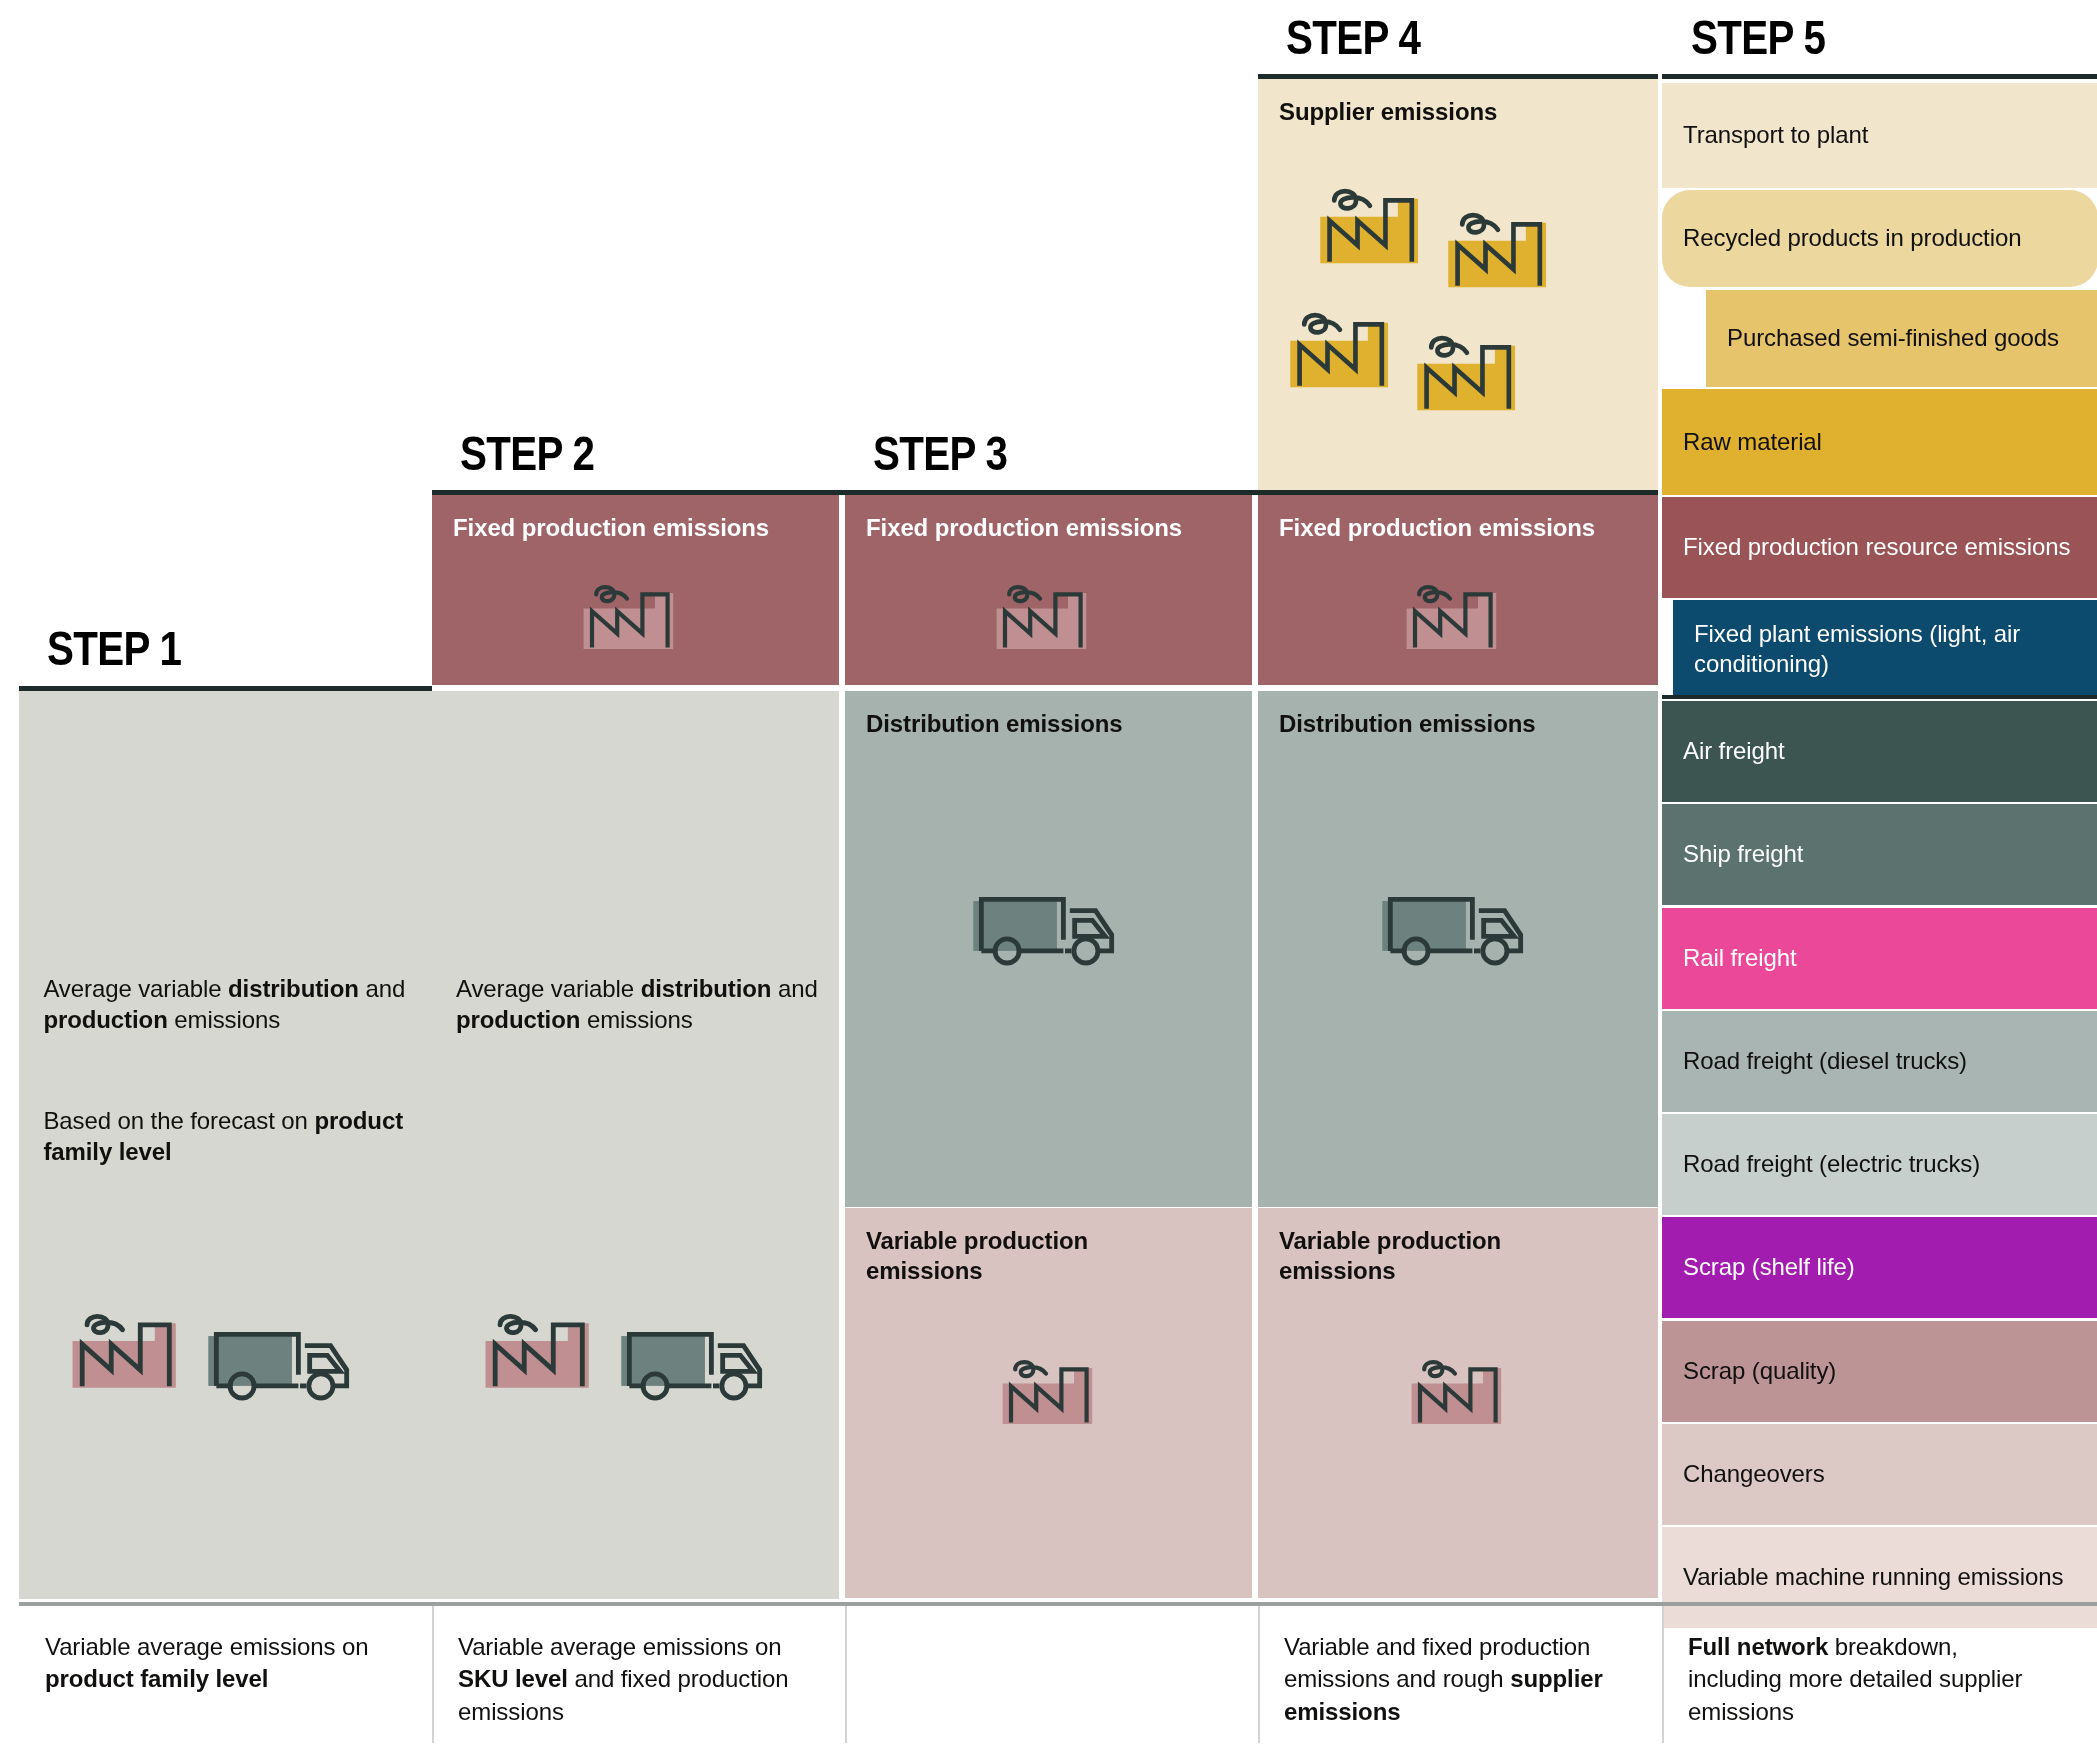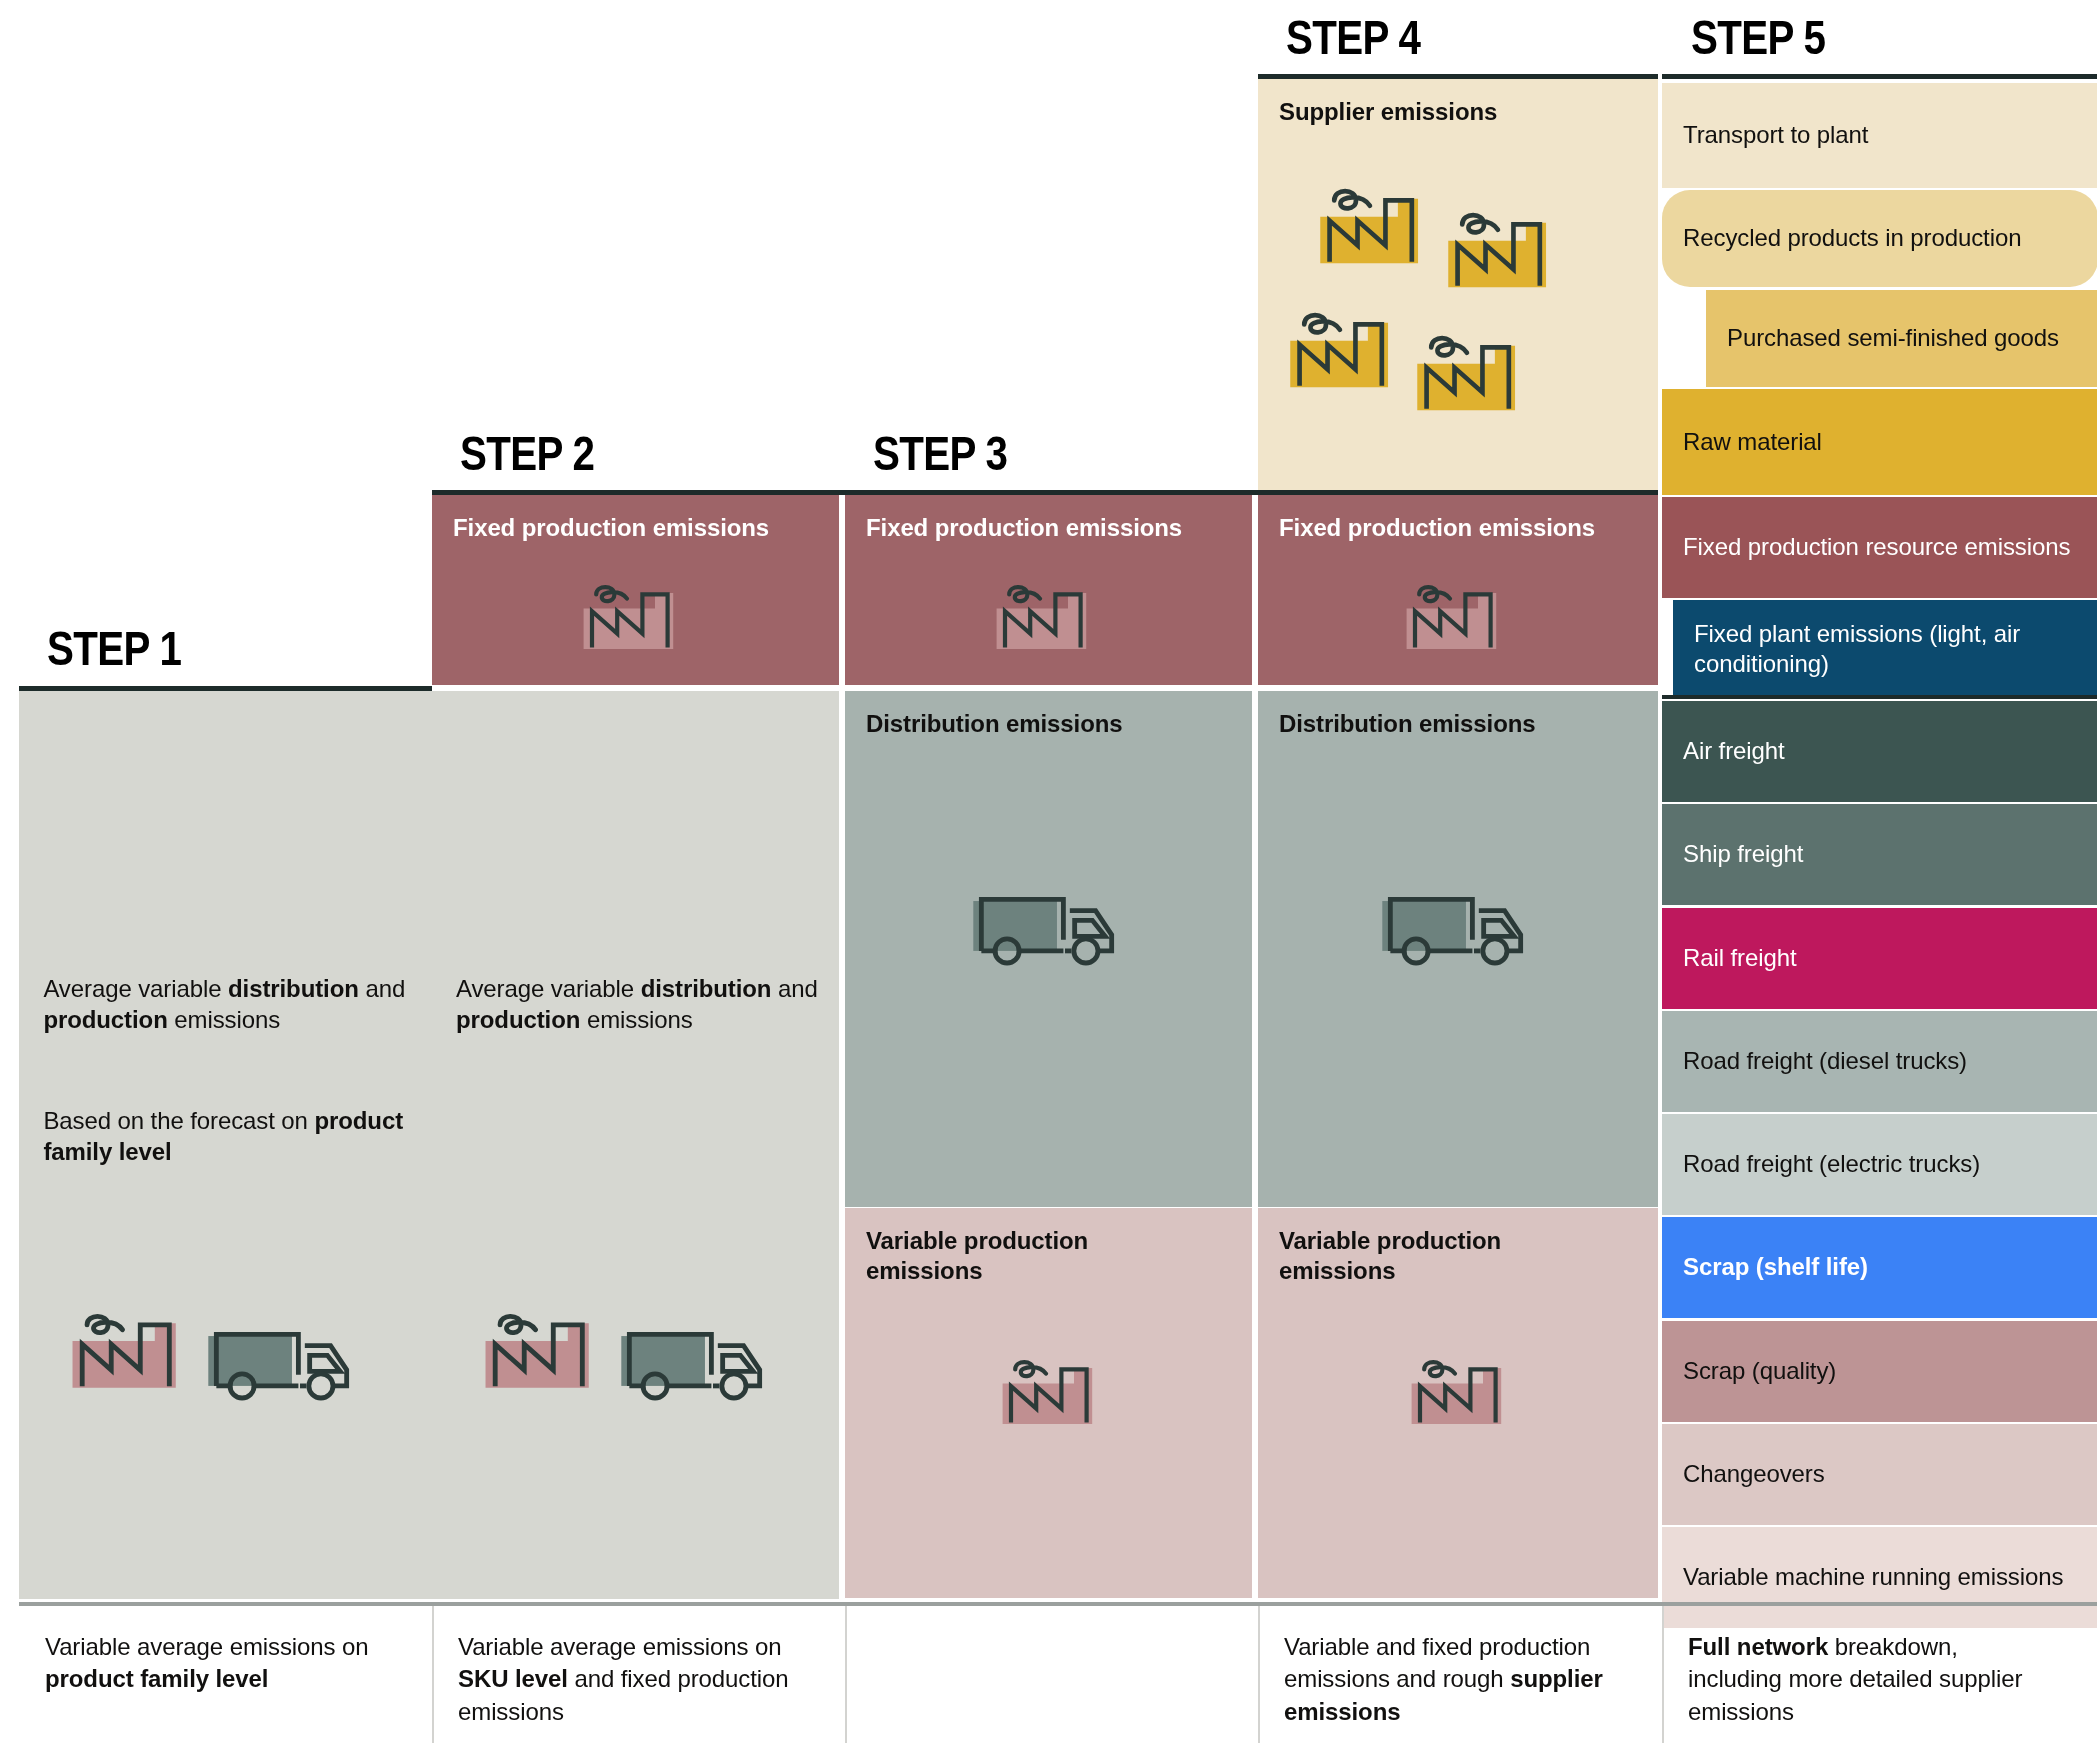--- a/index.html
+++ b/index.html
@@ -297,30 +297,30 @@
       </div>
     <div class="band" style="top: 600px; height: 98px; background: #0c4a6e; margin-left: 11px;">
         <span style="color: rgb(255, 255, 255);">Fixed plant emissions (light, air conditioning)</span>
       </div>
     <div class="band" style="top: 701px; height: 101px; background: rgb(60, 85, 81);">
         <span style="color: rgb(255, 255, 255);">Air freight</span>
       </div>
     <div class="band" style="top: 804px; height: 101px; background: rgb(92, 114, 110);">
         <span style="color: rgb(255, 255, 255);">Ship freight</span>
       </div>
-    <div class="band" style="top: 908px; height: 101px; background: #be185d;">
+    <div class="band" style="top: 908px; height: 101px; background: #ec4899;">
         <span style="color: rgb(255, 255, 255);">Rail freight</span>
       </div>
     <div class="band" style="top: 1011px; height: 101px; background: rgb(168, 181, 178);">
         <span style="color: rgb(17, 16, 15);">Road freight (diesel trucks)</span>
       </div>
     <div class="band" style="top: 1114px; height: 101px; background: rgb(198, 207, 204);">
         <span style="color: rgb(17, 16, 15);">Road freight (electric trucks)</span>
       </div>
-    <div class="band" style="top: 1217px; height: 101px; background: #3b82f6; font-weight: bold;">
+    <div class="band" style="top: 1217px; height: 101px; background: #a21caf;">
         <span style="color: rgb(255, 255, 255);">Scrap (shelf life)</span>
       </div>
     <div class="band" style="top: 1321px; height: 101px; background: rgb(189, 148, 149);">
         <span style="color: rgb(17, 16, 15);">Scrap (quality)</span>
       </div>
     <div class="band" style="top: 1424px; height: 101px; background: rgb(220, 200, 197);">
         <span style="color: rgb(17, 16, 15);">Changeovers</span>
       </div>
     <div class="band" style="top: 1527px; height: 101px; background: rgb(235, 220, 216);">
         <span style="color: rgb(17, 16, 15);">Variable machine running emissions</span>

